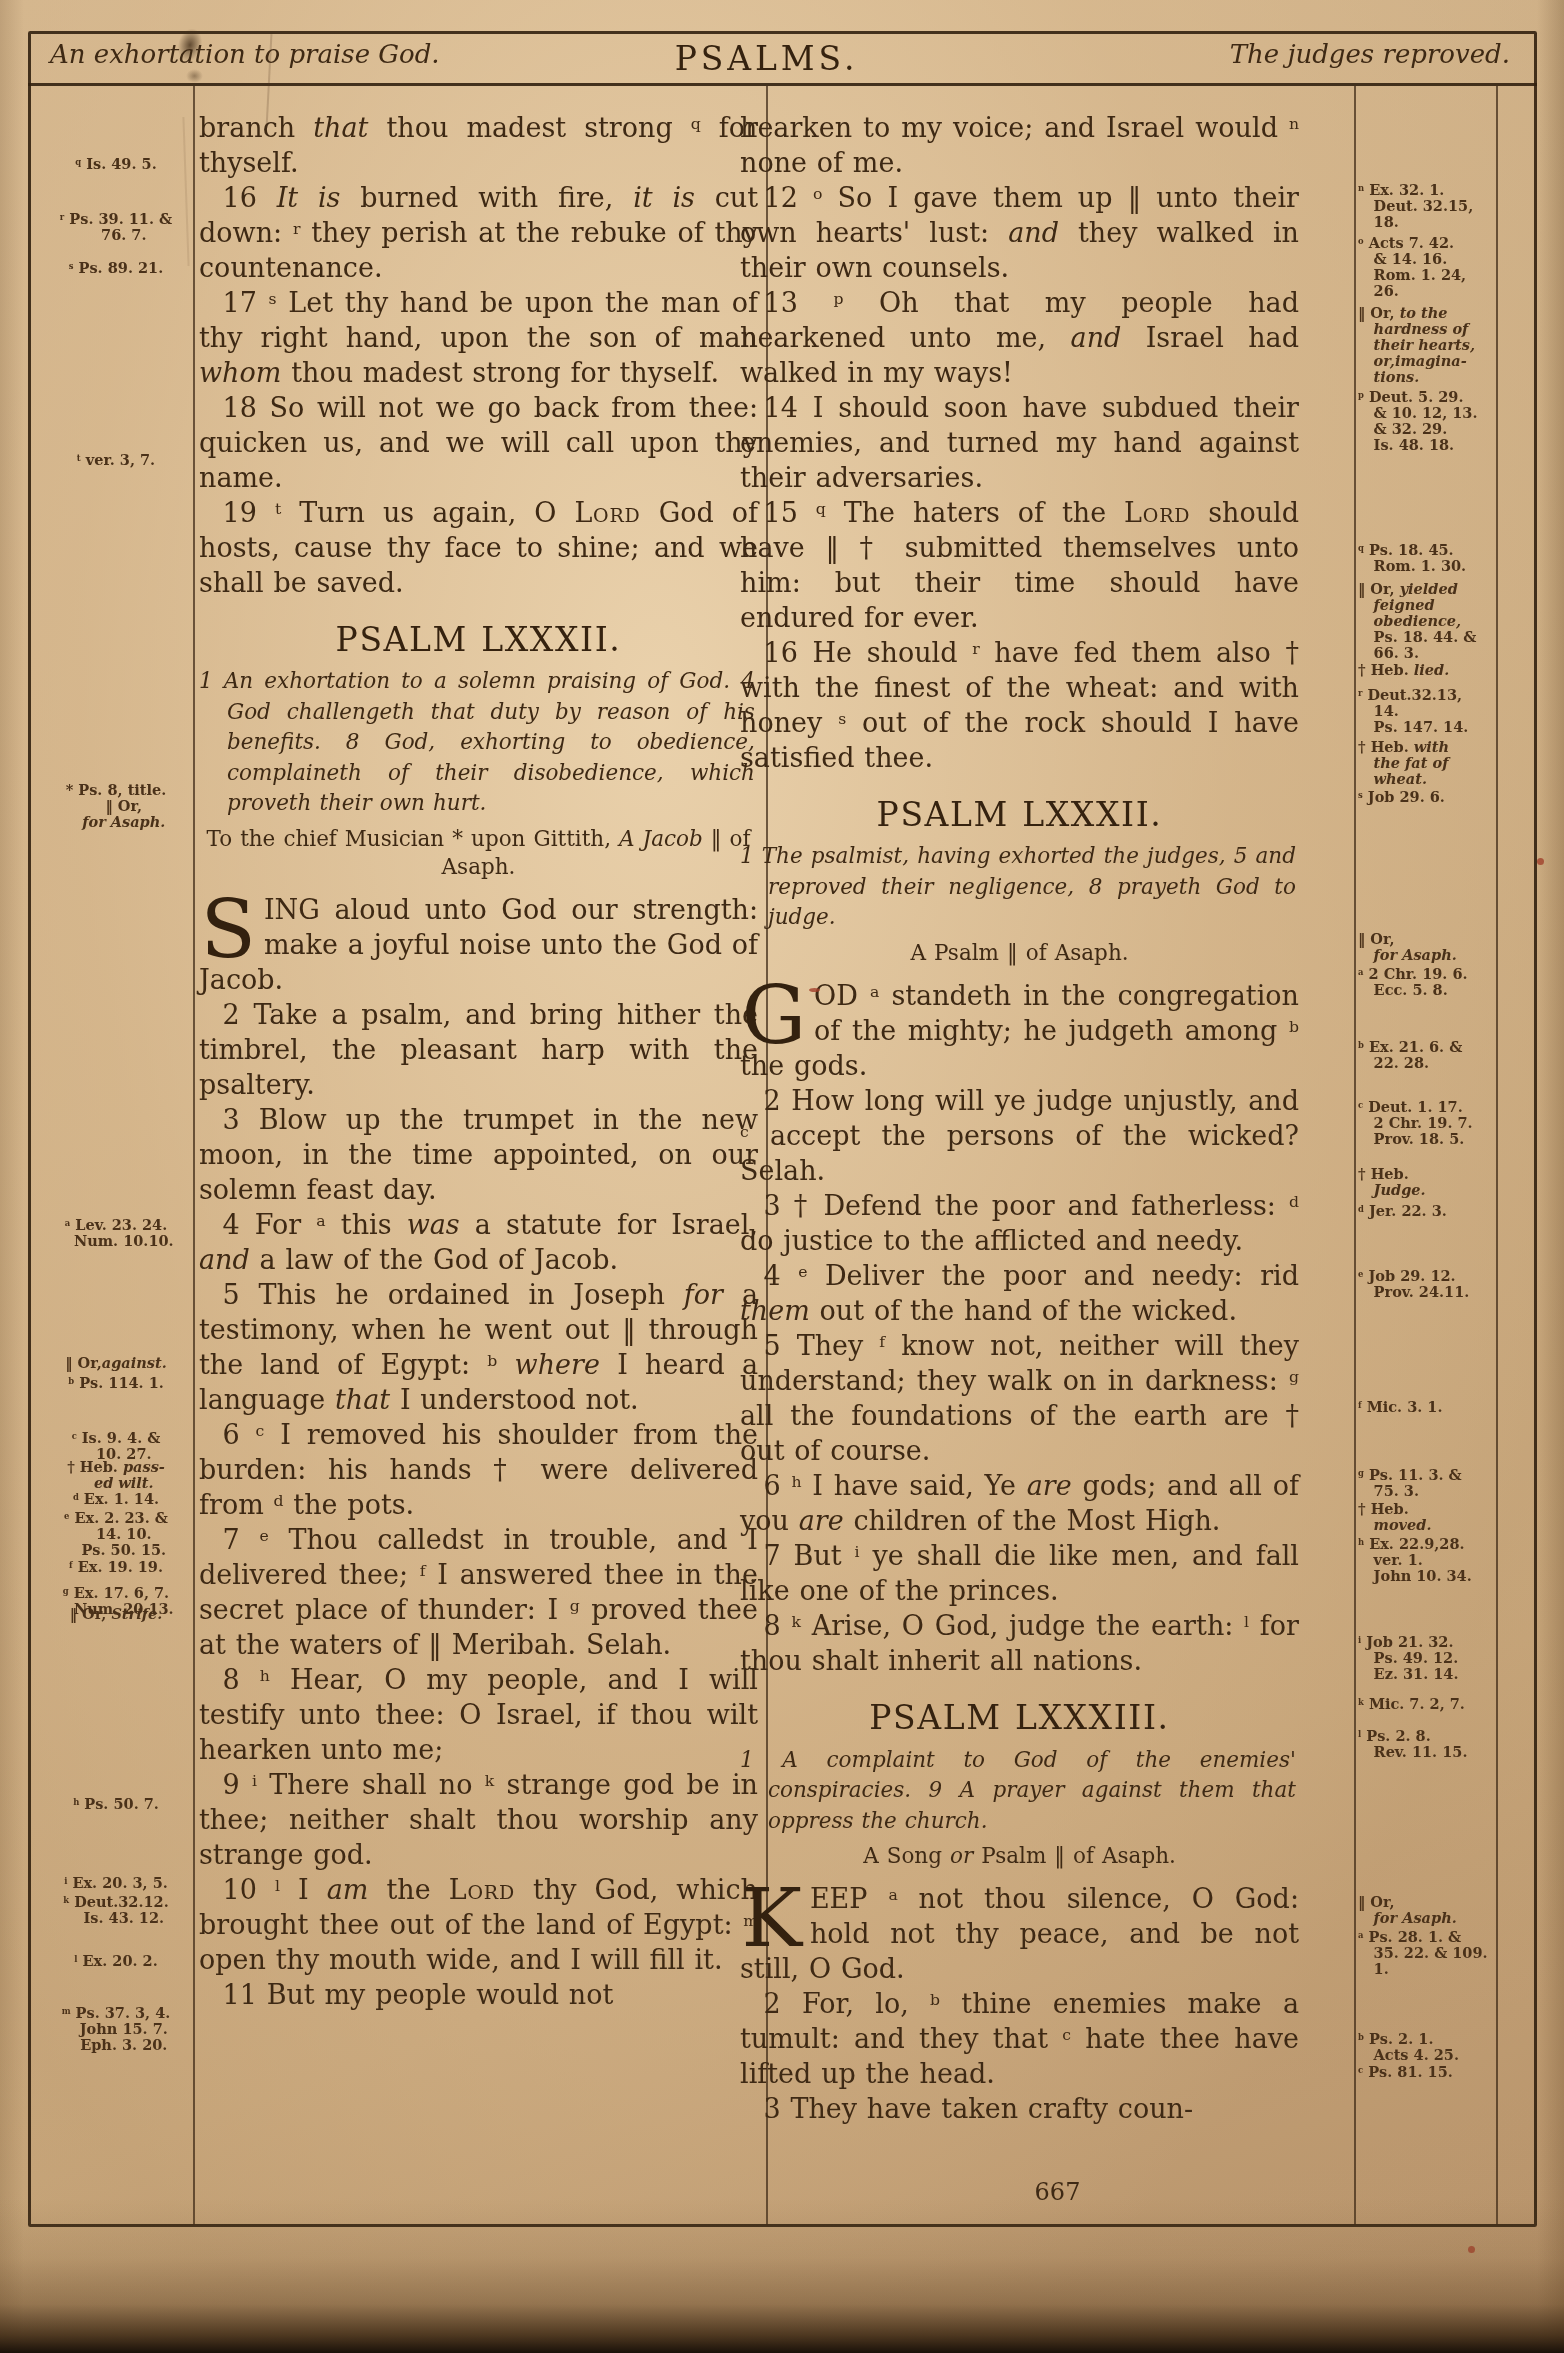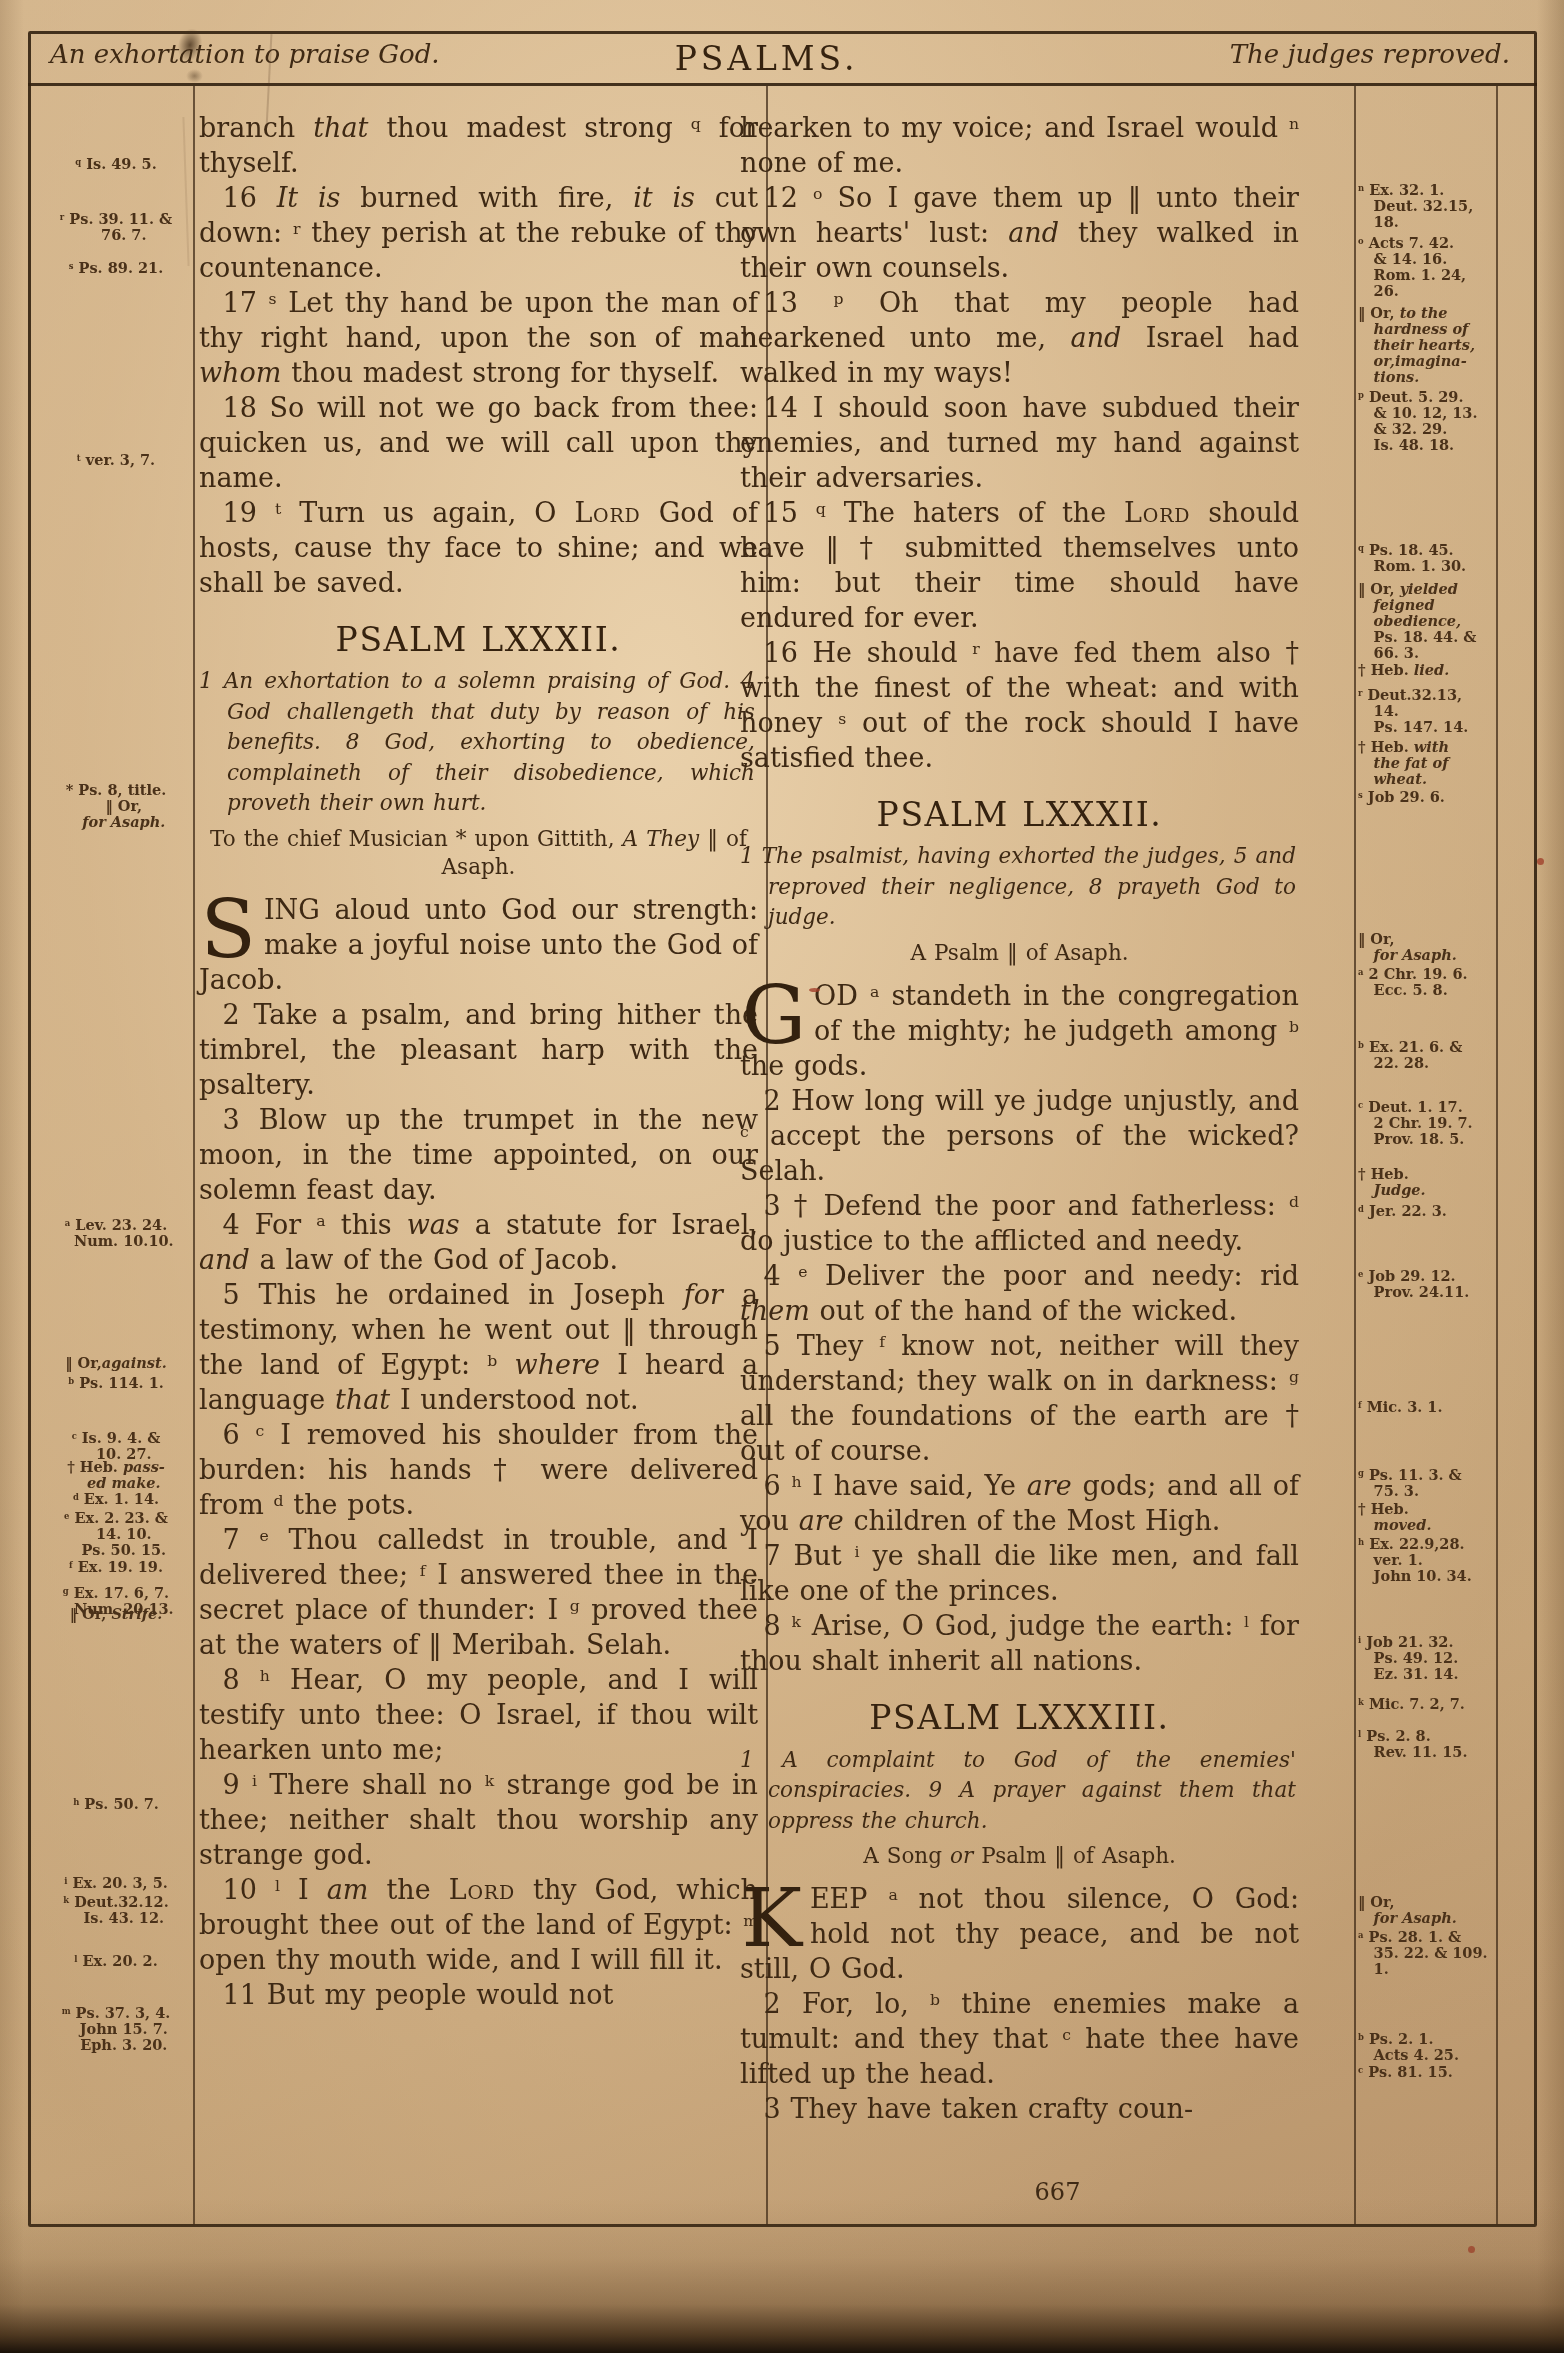--- a/index.html
+++ b/index.html
@@ -74,21 +74,21 @@
     <div class="ref" style="top:782px">* Ps. 8, title.
 ‖ Or,
 <i>for Asaph.</i></div>
     <div class="ref" style="top:1217px"><sup>a</sup> Lev. 23. 24.
 Num. 10.10.</div>
     <div class="ref" style="top:1355px">‖ Or,<i>against.</i></div>
     <div class="ref" style="top:1375px"><sup>b</sup> Ps. 114. 1.</div>
     <div class="ref" style="top:1430px"><sup>c</sup> Is. 9. 4. &amp;
 10. 27.</div>
     <div class="ref" style="top:1459px">† Heb. <i>pass-
-ed make.</i></div>
+ed wilt.</i></div>
     <div class="ref" style="top:1491px"><sup>d</sup> Ex. 1. 14.</div>
     <div class="ref" style="top:1510px"><sup>e</sup> Ex. 2. 23. &amp;
 14. 10.
 Ps. 50. 15.</div>
     <div class="ref" style="top:1559px"><sup>f</sup> Ex. 19. 19.</div>
     <div class="ref" style="top:1585px"><sup>g</sup> Ex. 17. 6, 7.
 Num. 20.13.</div>
     <div class="ref" style="top:1606px">‖ Or, <i>Strife.</i></div>
     <div class="ref" style="top:1796px"><sup>h</sup> Ps. 50. 7.</div>
     <div class="ref" style="top:1875px"><sup>i</sup> Ex. 20. 3, 5.</div>
@@ -102,21 +102,21 @@
 
   <div class="col-main col1">
     <p class="cont">branch <i>that</i> thou madest strong <sup>q</sup> for thyself.</p>
     <p class="verse">16 <i>It is</i> burned with fire, <i>it is</i> cut down: <sup>r</sup> they perish at the rebuke of thy countenance.</p>
     <p class="verse">17 <sup>s</sup> Let thy hand be upon the man of thy right hand, upon the son of man <i>whom</i> thou madest strong for thyself.</p>
     <p class="verse">18 So will not we go back from thee: quicken us, and we will call upon thy name.</p>
     <p class="verse">19 <sup>t</sup> Turn us again, O <span class="sc">Lord</span> God of hosts, cause thy face to shine; and we shall be saved.</p>
 
     <h2 class="psalm-title">PSALM LXXXII.</h2>
     <p class="argument">1 An exhortation to a solemn praising of God. 4 God challengeth that duty by reason of his benefits. 8 God, exhorting to obedience, complaineth of their disobedience, which proveth their own hurt.</p>
-    <p class="inscription">To the chief Musician * upon Gittith, <i>A They</i> ‖ of Asaph.</p>
+    <p class="inscription">To the chief Musician * upon Gittith, <i>A Jacob</i> ‖ of Asaph.</p>
 
     <p class="verse drop-para"><span class="dropcap">S</span><span>ING aloud unto God our strength: make a joyful noise unto the God of Jacob.</span></p>
     <p class="verse">2 Take a psalm, and bring hither the timbrel, the pleasant harp with the psaltery.</p>
     <p class="verse">3 Blow up the trumpet in the new moon, in the time appointed, on our solemn feast day.</p>
     <p class="verse">4 For <sup>a</sup> this <i>was</i> a statute for Israel, <i>and</i> a law of the God of Jacob.</p>
     <p class="verse">5 This he ordained in Joseph <i>for</i> a testimony, when he went out ‖ through the land of Egypt: <sup>b</sup> <i>where</i> I heard a language <i>that</i> I understood not.</p>
     <p class="verse">6 <sup>c</sup> I removed his shoulder from the burden: his hands † were delivered from <sup>d</sup> the pots.</p>
     <p class="verse">7 <sup>e</sup> Thou calledst in trouble, and I delivered thee; <sup>f</sup> I answered thee in the secret place of thunder: I <sup>g</sup> proved thee at the waters of ‖ Meribah.   Selah.</p>
     <p class="verse">8 <sup>h</sup> Hear, O my people, and I will testify unto thee: O Israel, if thou wilt hearken unto me;</p>
     <p class="verse">9 <sup>i</sup> There shall no <sup>k</sup> strange god be in thee; neither shalt thou worship any strange god.</p>

